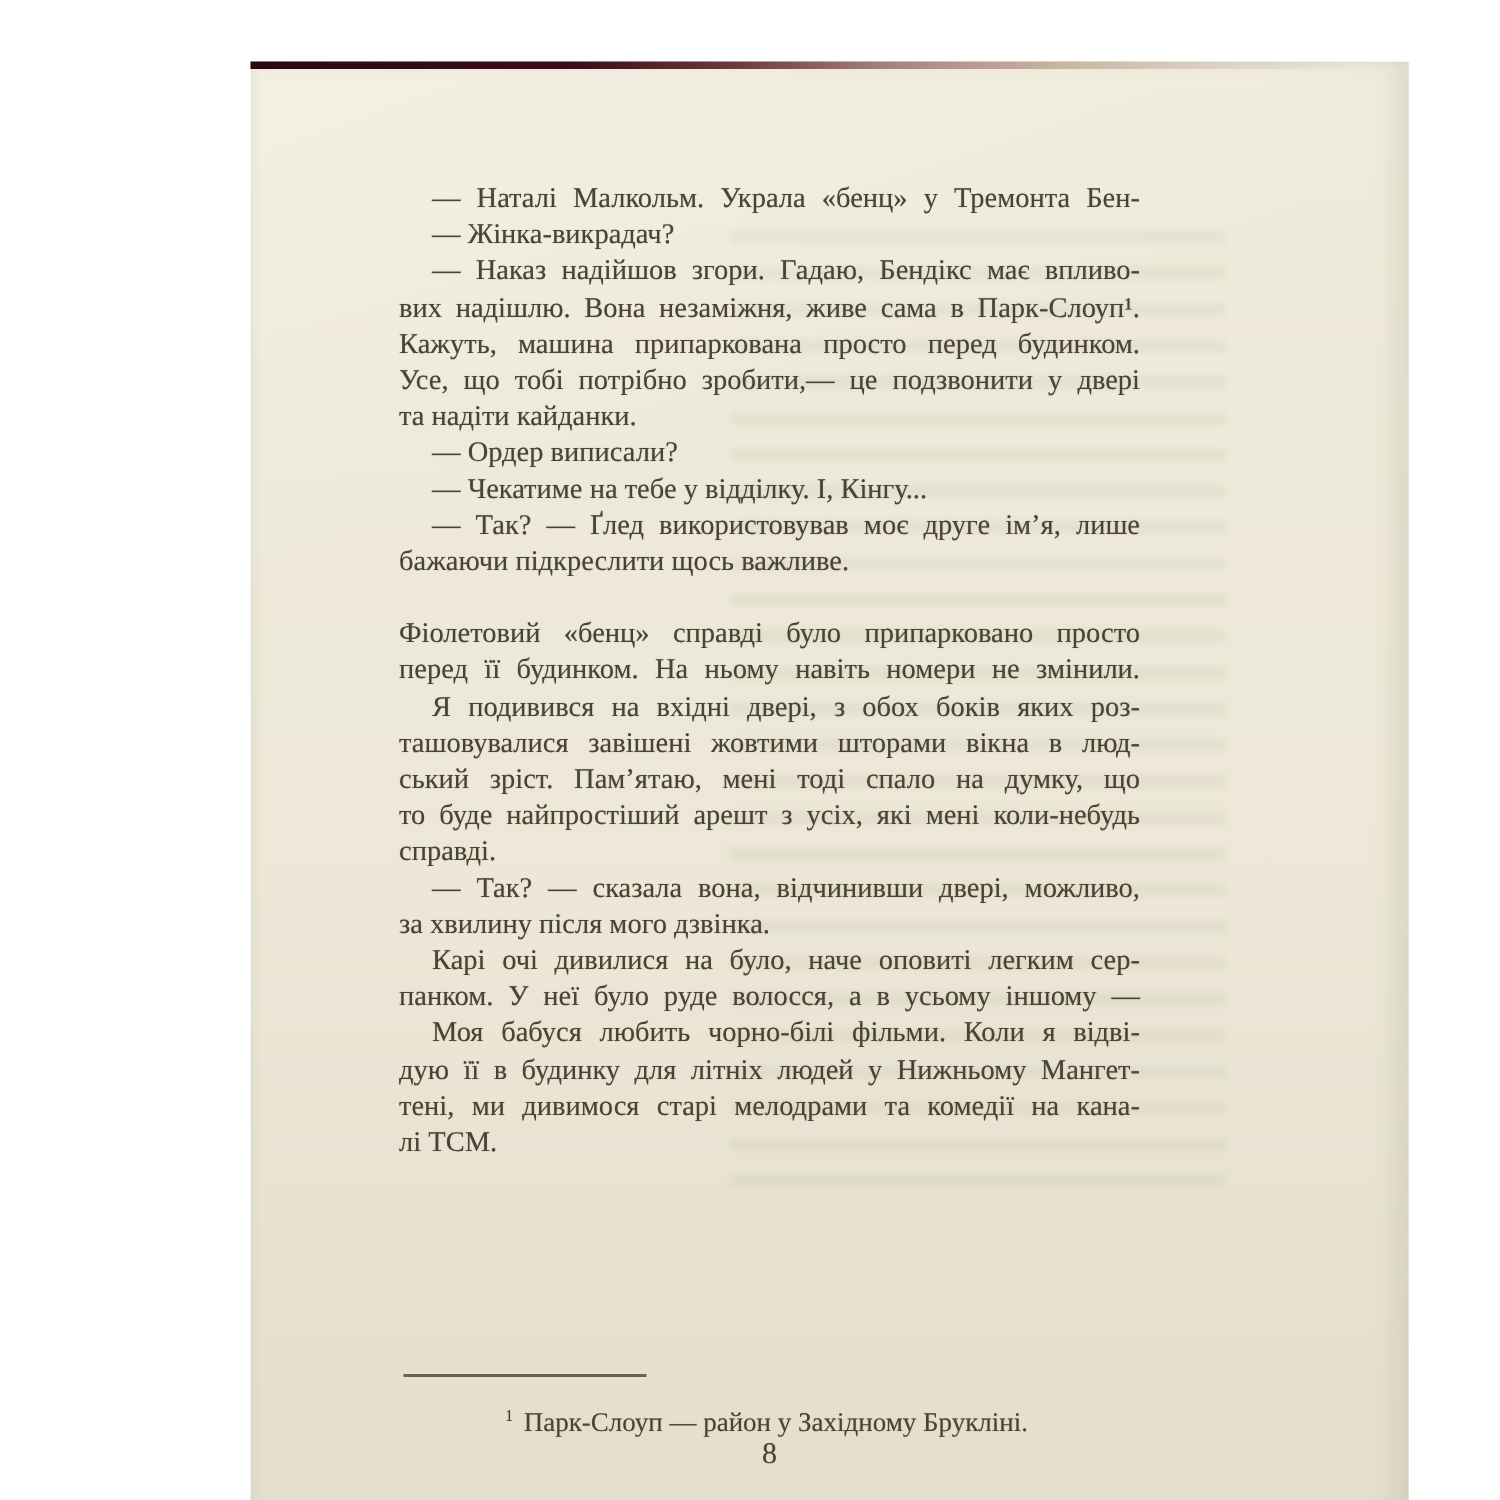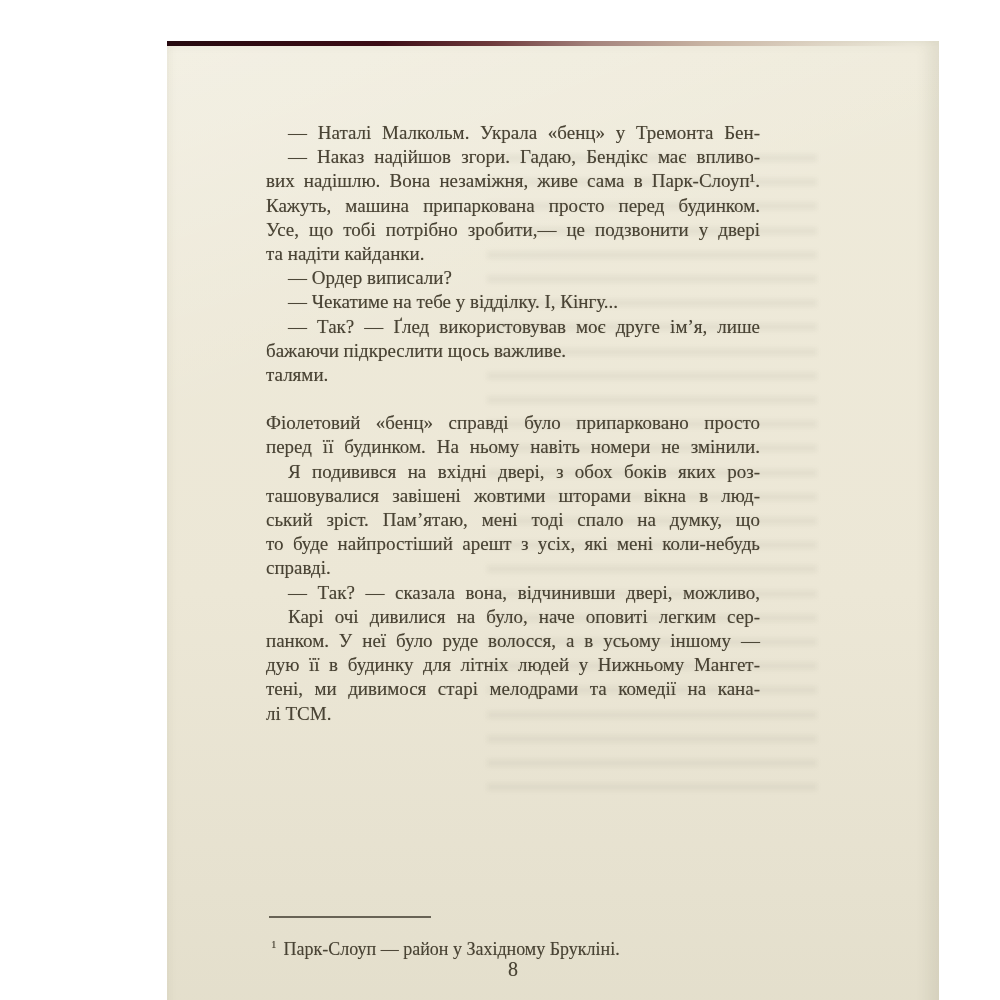--- a/index.html
+++ b/index.html
@@ -40,57 +40,60 @@
   .line.indent{padding-left:22px;}
   .line.gap{margin-top:24.2px;}
   #footnote-rule{
     position:absolute;left:102px;top:875px;width:162px;height:2px;
     background:rgba(62,56,44,0.75);
   }
   #footnote{
     position:absolute;left:104px;top:892px;width:480px;
     font-size:18px;line-height:22px;color:var(--ink,#494334);
     text-shadow:0 0 0.7px rgba(73,67,52,0.4);
+    text-align:center;
   }
   #footnote sup{font-size:11px;margin-right:7px;}
   #page-number{
     position:absolute;left:99px;top:917px;width:494px;
     text-align:center;font-size:20px;color:var(--ink,#494334);
     text-shadow:0 0 0.7px rgba(73,67,52,0.4);
   }
 </style>
 </head>
 <body>
 
 <div id="photo">
   <div id="page">
     <div id="top-edge"></div>
     <div id="showthrough"></div>
     <div id="text-block">
         <div class="line fill indent">— Наталі Малкольм. Украла «бенц» у Тремонта Бен-</div>
+        <div class="line indent">— Жінка-викрадач?</div>
         <div class="line fill indent">— Наказ надійшов згори. Гадаю, Бендікс має впливо-</div>
         <div class="line fill">вих надішлю. Вона незаміжня, живе сама в Парк-Слоуп¹.</div>
         <div class="line fill">Кажуть, машина припаркована просто перед будинком.</div>
         <div class="line fill">Усе, що тобі потрібно зробити,— це подзвонити у двері</div>
         <div class="line">та надіти кайданки.</div>
         <div class="line indent">— Ордер виписали?</div>
         <div class="line indent">— Чекатиме на тебе у відділку. І, Кінгу...</div>
         <div class="line fill indent">— Так? — Ґлед використовував моє друге ім’я, лише</div>
         <div class="line">бажаючи підкреслити щось важливе.</div>
-        <div class="line">талями.</div>
         <div class="line fill gap">Фіолетовий «бенц» справді було припарковано просто</div>
         <div class="line fill">перед її будинком. На ньому навіть номери не змінили.</div>
         <div class="line fill indent">Я подивився на вхідні двері, з обох боків яких роз-</div>
         <div class="line fill">ташовувалися завішені жовтими шторами вікна в люд-</div>
         <div class="line fill">ський зріст. Пам’ятаю, мені тоді спало на думку, що</div>
         <div class="line fill">то буде найпростіший арешт з усіх, які мені коли-небудь</div>
         <div class="line">справді.</div>
         <div class="line fill indent">— Так? — сказала вона, відчинивши двері, можливо,</div>
+        <div class="line">за хвилину після мого дзвінка.</div>
         <div class="line fill indent">Карі очі дивилися на було, наче оповиті легким сер-</div>
         <div class="line fill">панком. У неї було руде волосся, а в усьому іншому —</div>
+        <div class="line fill indent">Моя бабуся любить чорно-білі фільми. Коли я відві-</div>
         <div class="line fill">дую її в будинку для літніх людей у Нижньому Мангет-</div>
         <div class="line fill">тені, ми дивимося старі мелодрами та комедії на кана-</div>
         <div class="line">лі ТСМ.</div>
       </div>
     <div id="footnote-rule"></div>
     <div id="footnote">
       <sup>1</sup><span>Парк-Слоуп — район у Західному Брукліні.</span>
     </div>
     <div id="page-number">8</div>
   </div>

